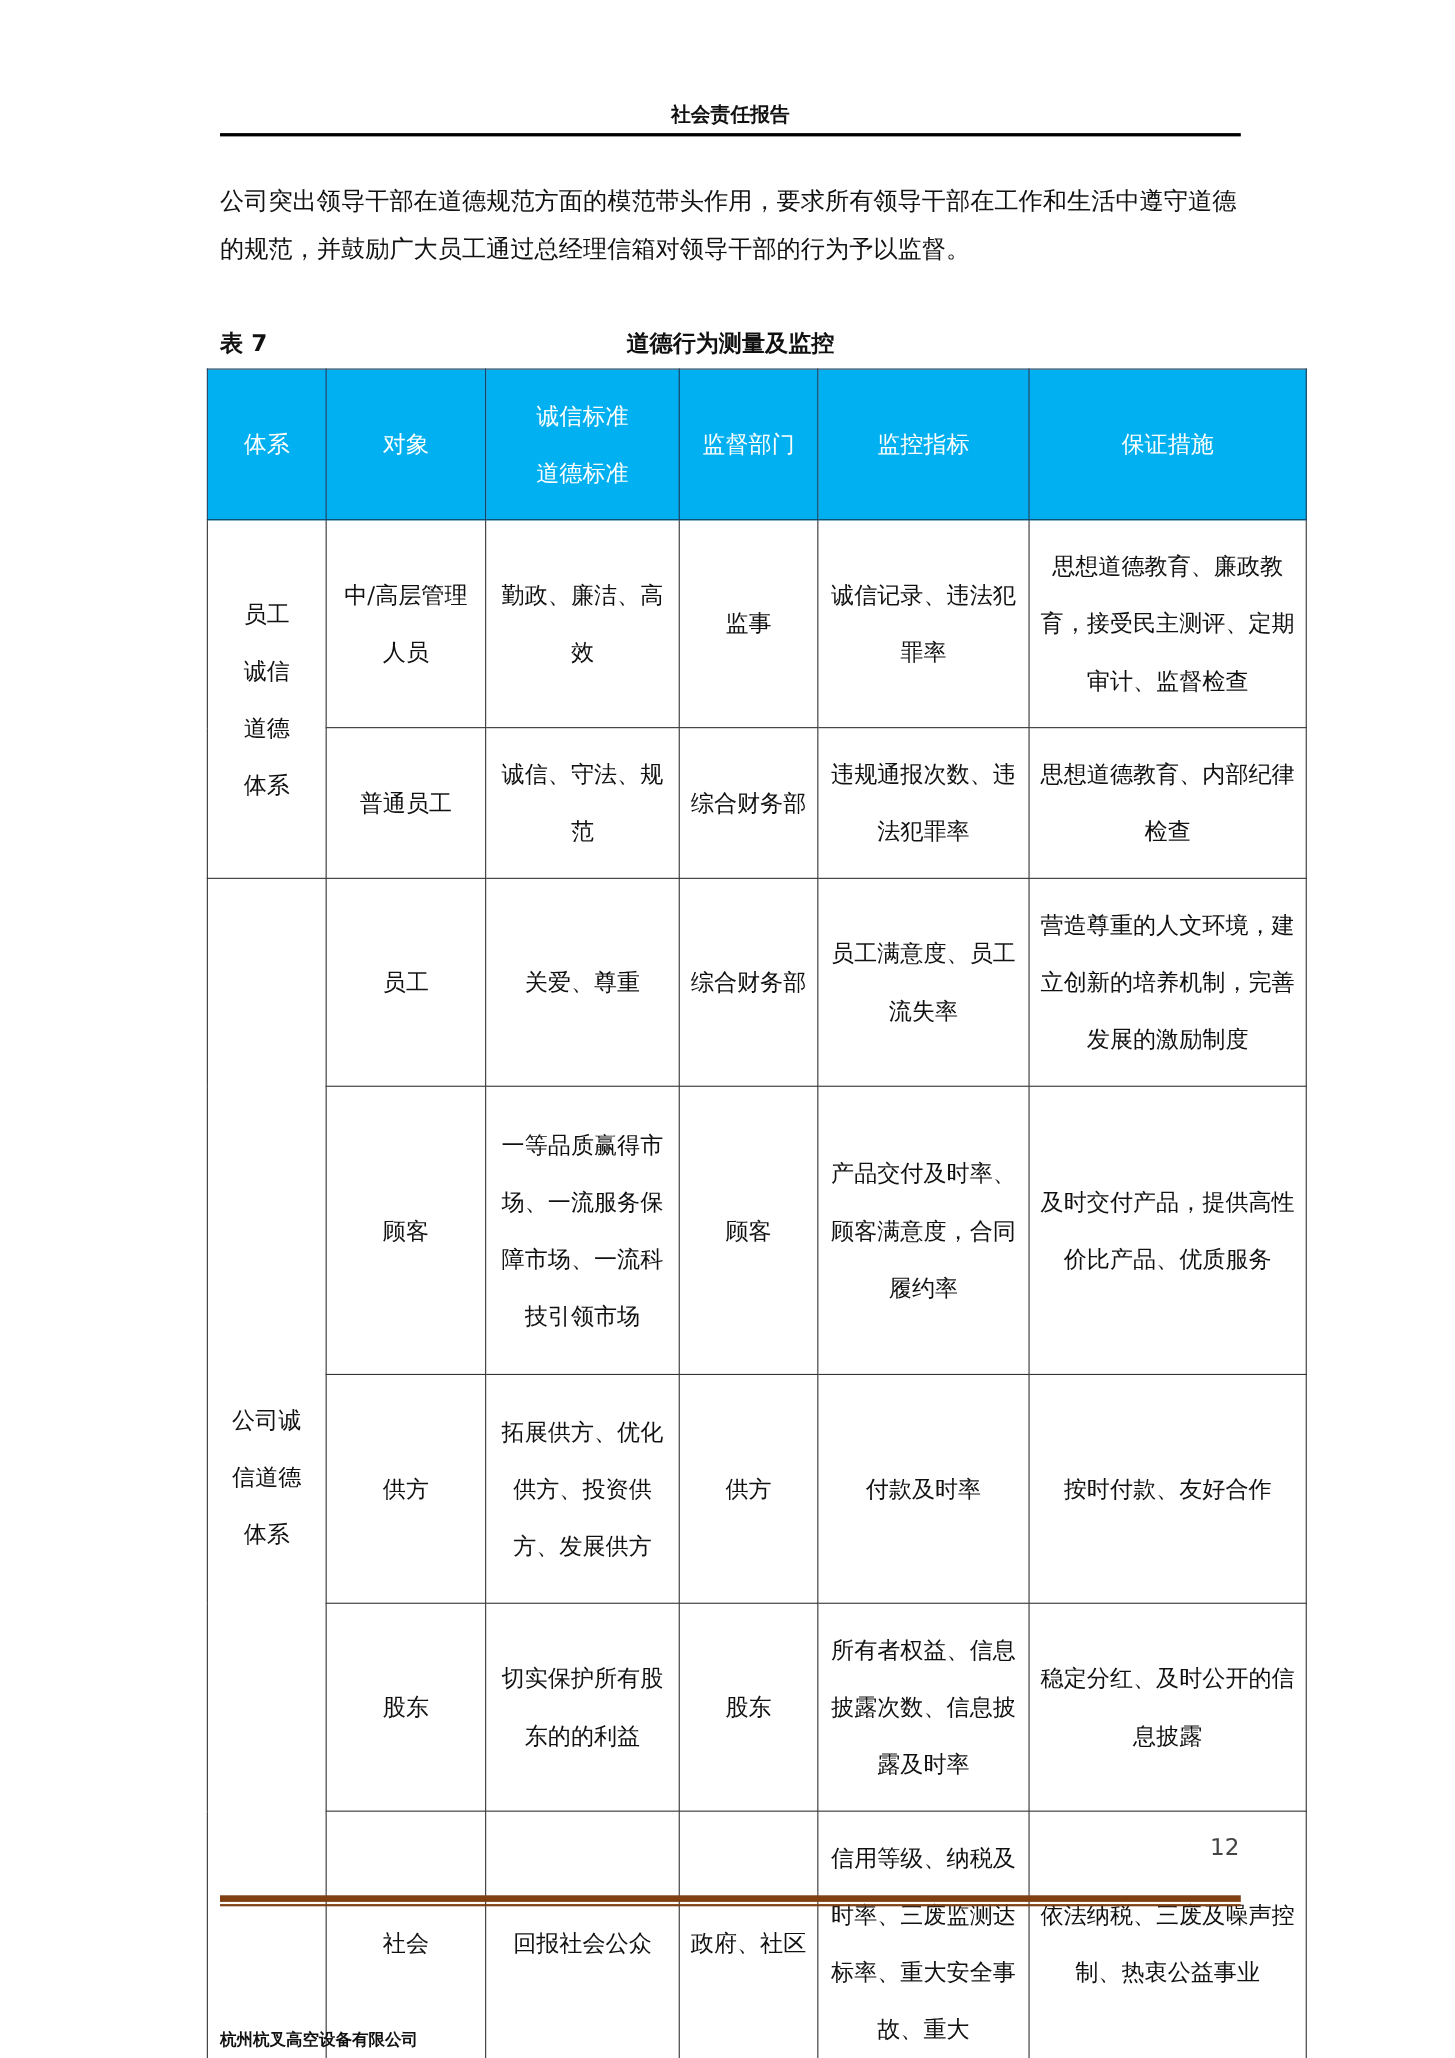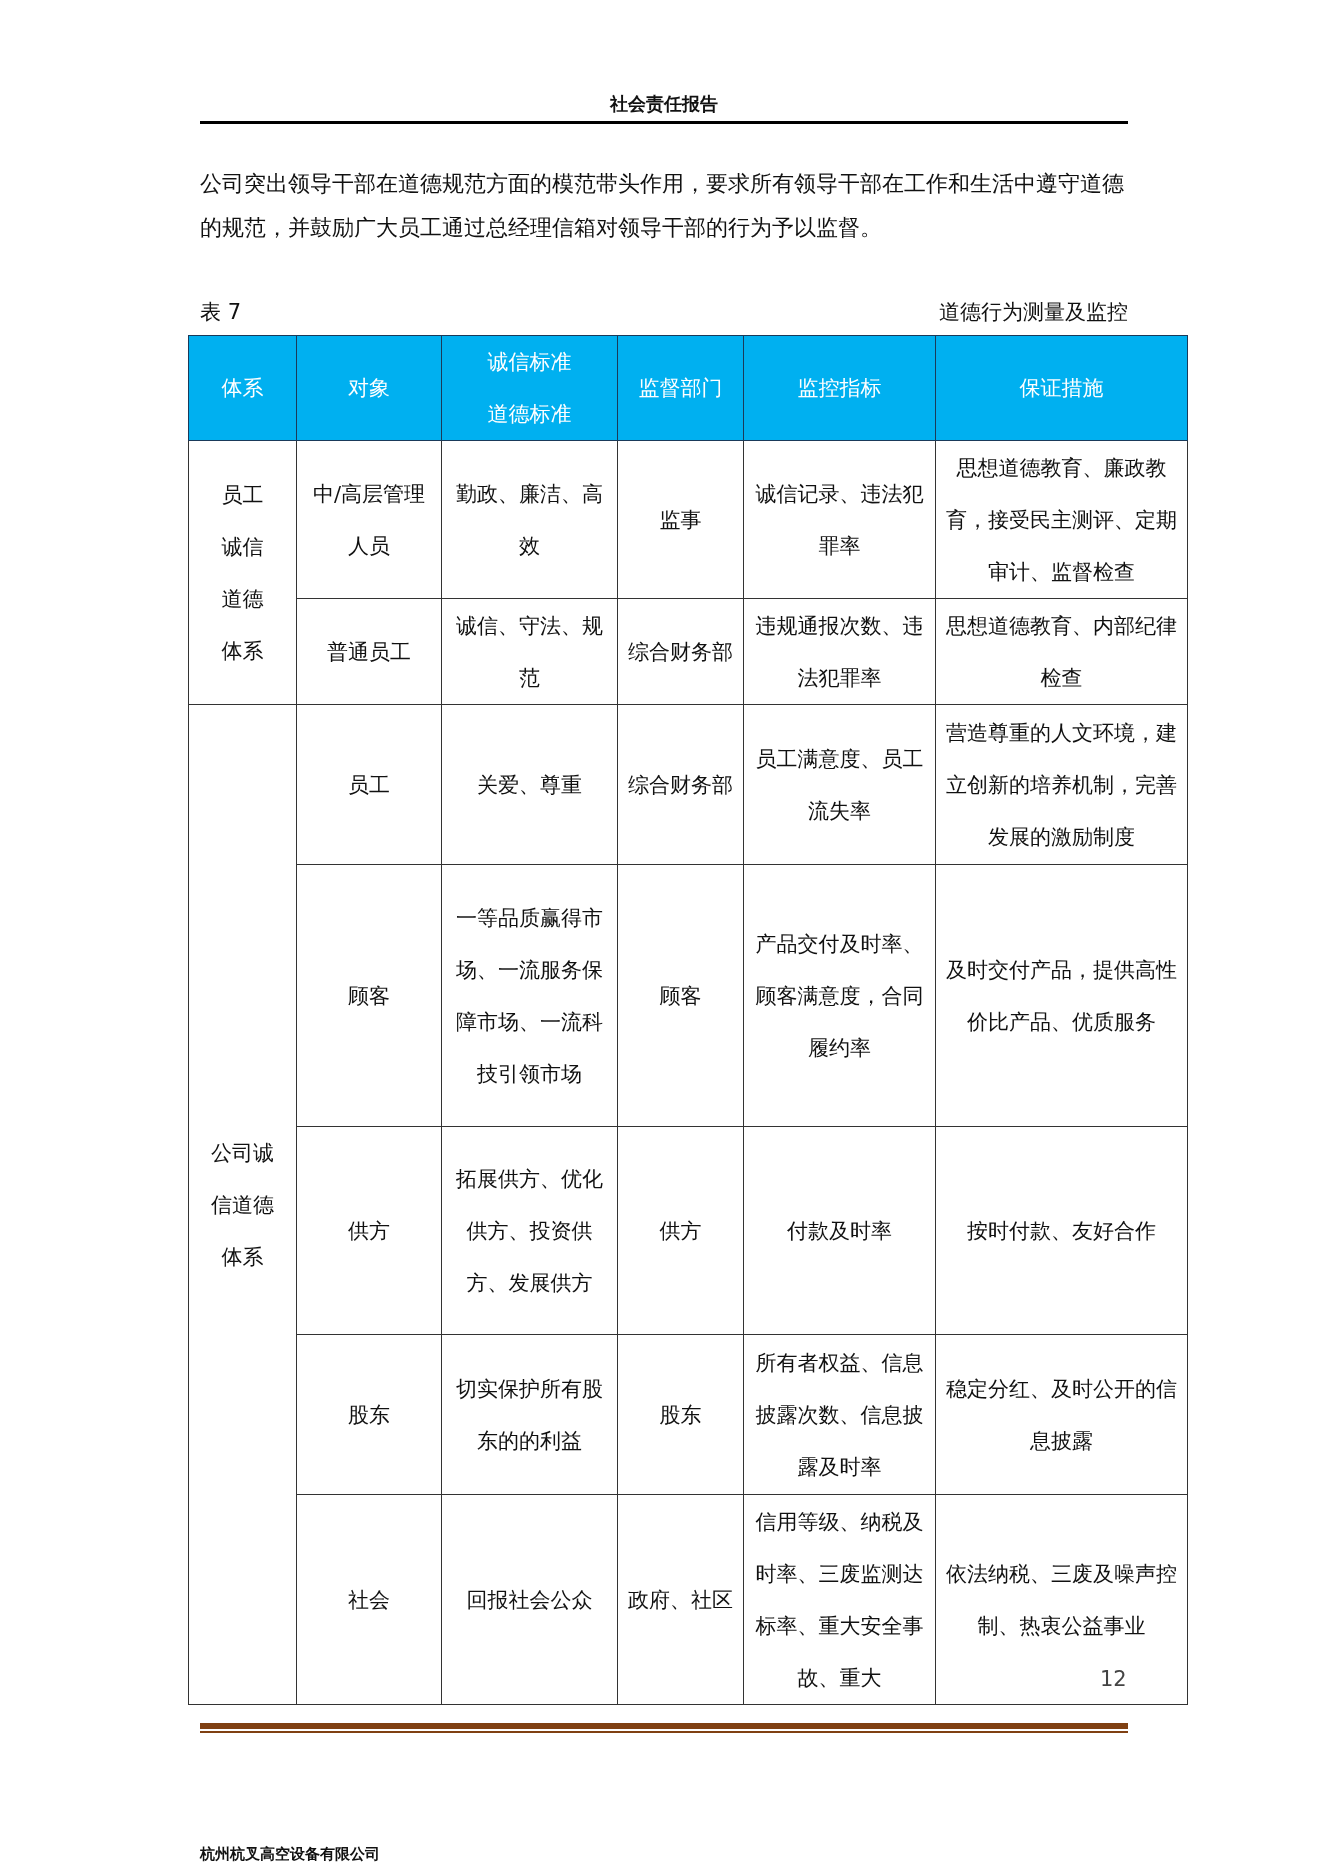--- a/index.html
+++ b/index.html
@@ -3,27 +3,27 @@
 <meta charset="utf-8">
 <style>
   html, body { margin:0; padding:0; background:#ffffff; }
   body { width:1323px; height:1871px; position:relative; overflow:hidden;
          font-family: "DejaVu Serif", "Liberation Serif", serif; color:#111; }
   .page-header { position:absolute; left:200px; top:92px; width:928px; text-align:center;
          font-family:Liberation Sans, sans-serif; font-weight:bold; font-size:18px; }
   .header-rule { position:absolute; left:200px; top:121px; width:928px; height:3px; background:#000; }
   .para { position:absolute; left:200px; top:162px; width:930px; font-size:22px; line-height:44px; }
   .caption-row { position:absolute; left:200px; top:298px; width:928px; height:32px;
-         font-family:"DejaVu Sans", sans-serif; font-weight:normal; font-size:21px; }
+         font-family:"DejaVu Sans", sans-serif; font-weight:bold; font-size:21px; }
   .caption-num { position:absolute; left:0; top:0; }
-  .caption-title { position:absolute; left:0; width:100%; text-align:right; top:0; }
+  .caption-title { position:absolute; left:0; width:100%; text-align:center; top:0; }
   table.ethics { position:absolute; left:188px; top:335px; border-collapse:collapse;
          table-layout:fixed; width:999px; font-size:21px; }
   table.ethics td, table.ethics th { border:1.5px solid #333; text-align:center;
-         vertical-align:middle; line-height:52px; padding:0 8px; word-break:break-all; }
+         vertical-align:middle; line-height:52px; padding:16px 8px; word-break:break-all; }
   table.ethics th { background:#00b0f0; color:#fff; font-weight:normal; height:104px; border-color:#1a3a5a; }
   .footer-bar { position:absolute; left:200px; top:1723px; width:928px; height:6px; background:#7f4012; }
   .footer-thin { position:absolute; left:200px; top:1731px; width:928px; height:1.5px; background:#7f4012; }
   .footer-company { position:absolute; left:200px; top:1845px; font-family:Liberation Mono, monospace;
          font-weight:bold; font-size:15px; }
   .footer-page { position:absolute; left:1100px; top:1667px; font-family:"DejaVu Sans", sans-serif;
          font-size:21px; color:#444; }
 </style>
 </head>
 <body>

